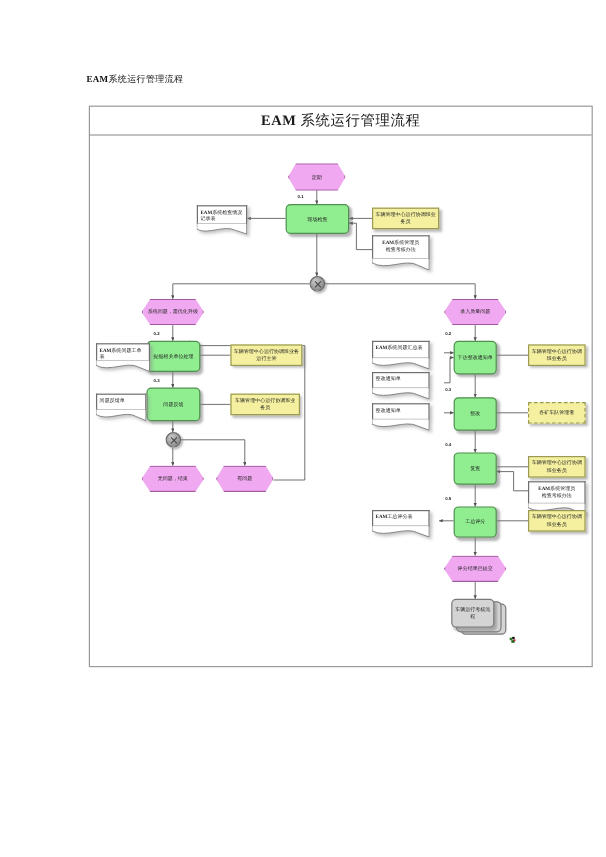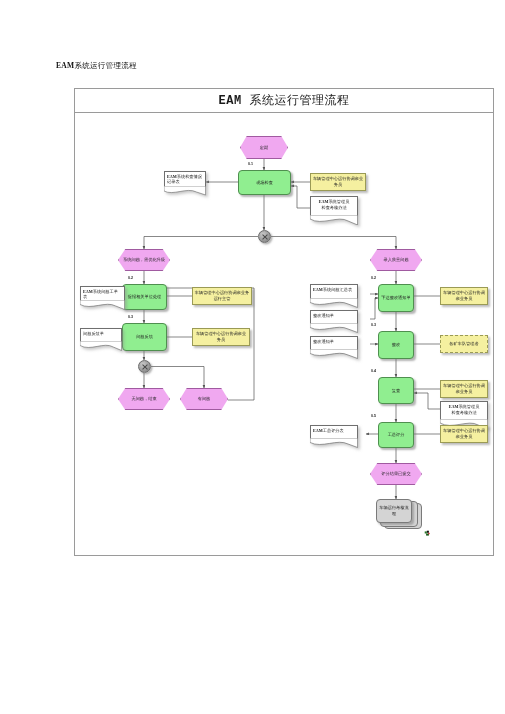--- a/index.html
+++ b/index.html
@@ -19,21 +19,21 @@
     position: absolute;
     left: 0; top: 0;
     width: 505px;
     height: 714px;
     background: #ffffff;
   }
 
   
   #doc-heading {
     position: absolute;
-    left: 56px;
+    left: 72px;
     top: 61px;
     font-size: 7.5px;
     color: #111;
     letter-spacing: 0.3px;
     white-space: nowrap;
   }
   #doc-heading .en {
     font-family: "Liberation Serif", "DejaVu Serif", serif;
     font-weight: bold;
     font-size: 7.5px;
@@ -55,21 +55,21 @@
     left: 0; top: 0;
     width: 100%;
     height: 24px;
     border-bottom: 1px solid #9a9a9a;
     box-sizing: border-box;
     display: flex;
     align-items: center;
     justify-content: center;
   }
   #chart-title {
-    font-family: Liberation Mono, monospace;
+    font-family: Liberation Serif, serif;
     font-size: 12px;
     color: #1a1a1a;
     letter-spacing: 0.5px;
   }
   #chart-title .en { font-weight: bold; }
 
   #chart-canvas {
     position: absolute;
     left: 3px;
     top: 27px;

